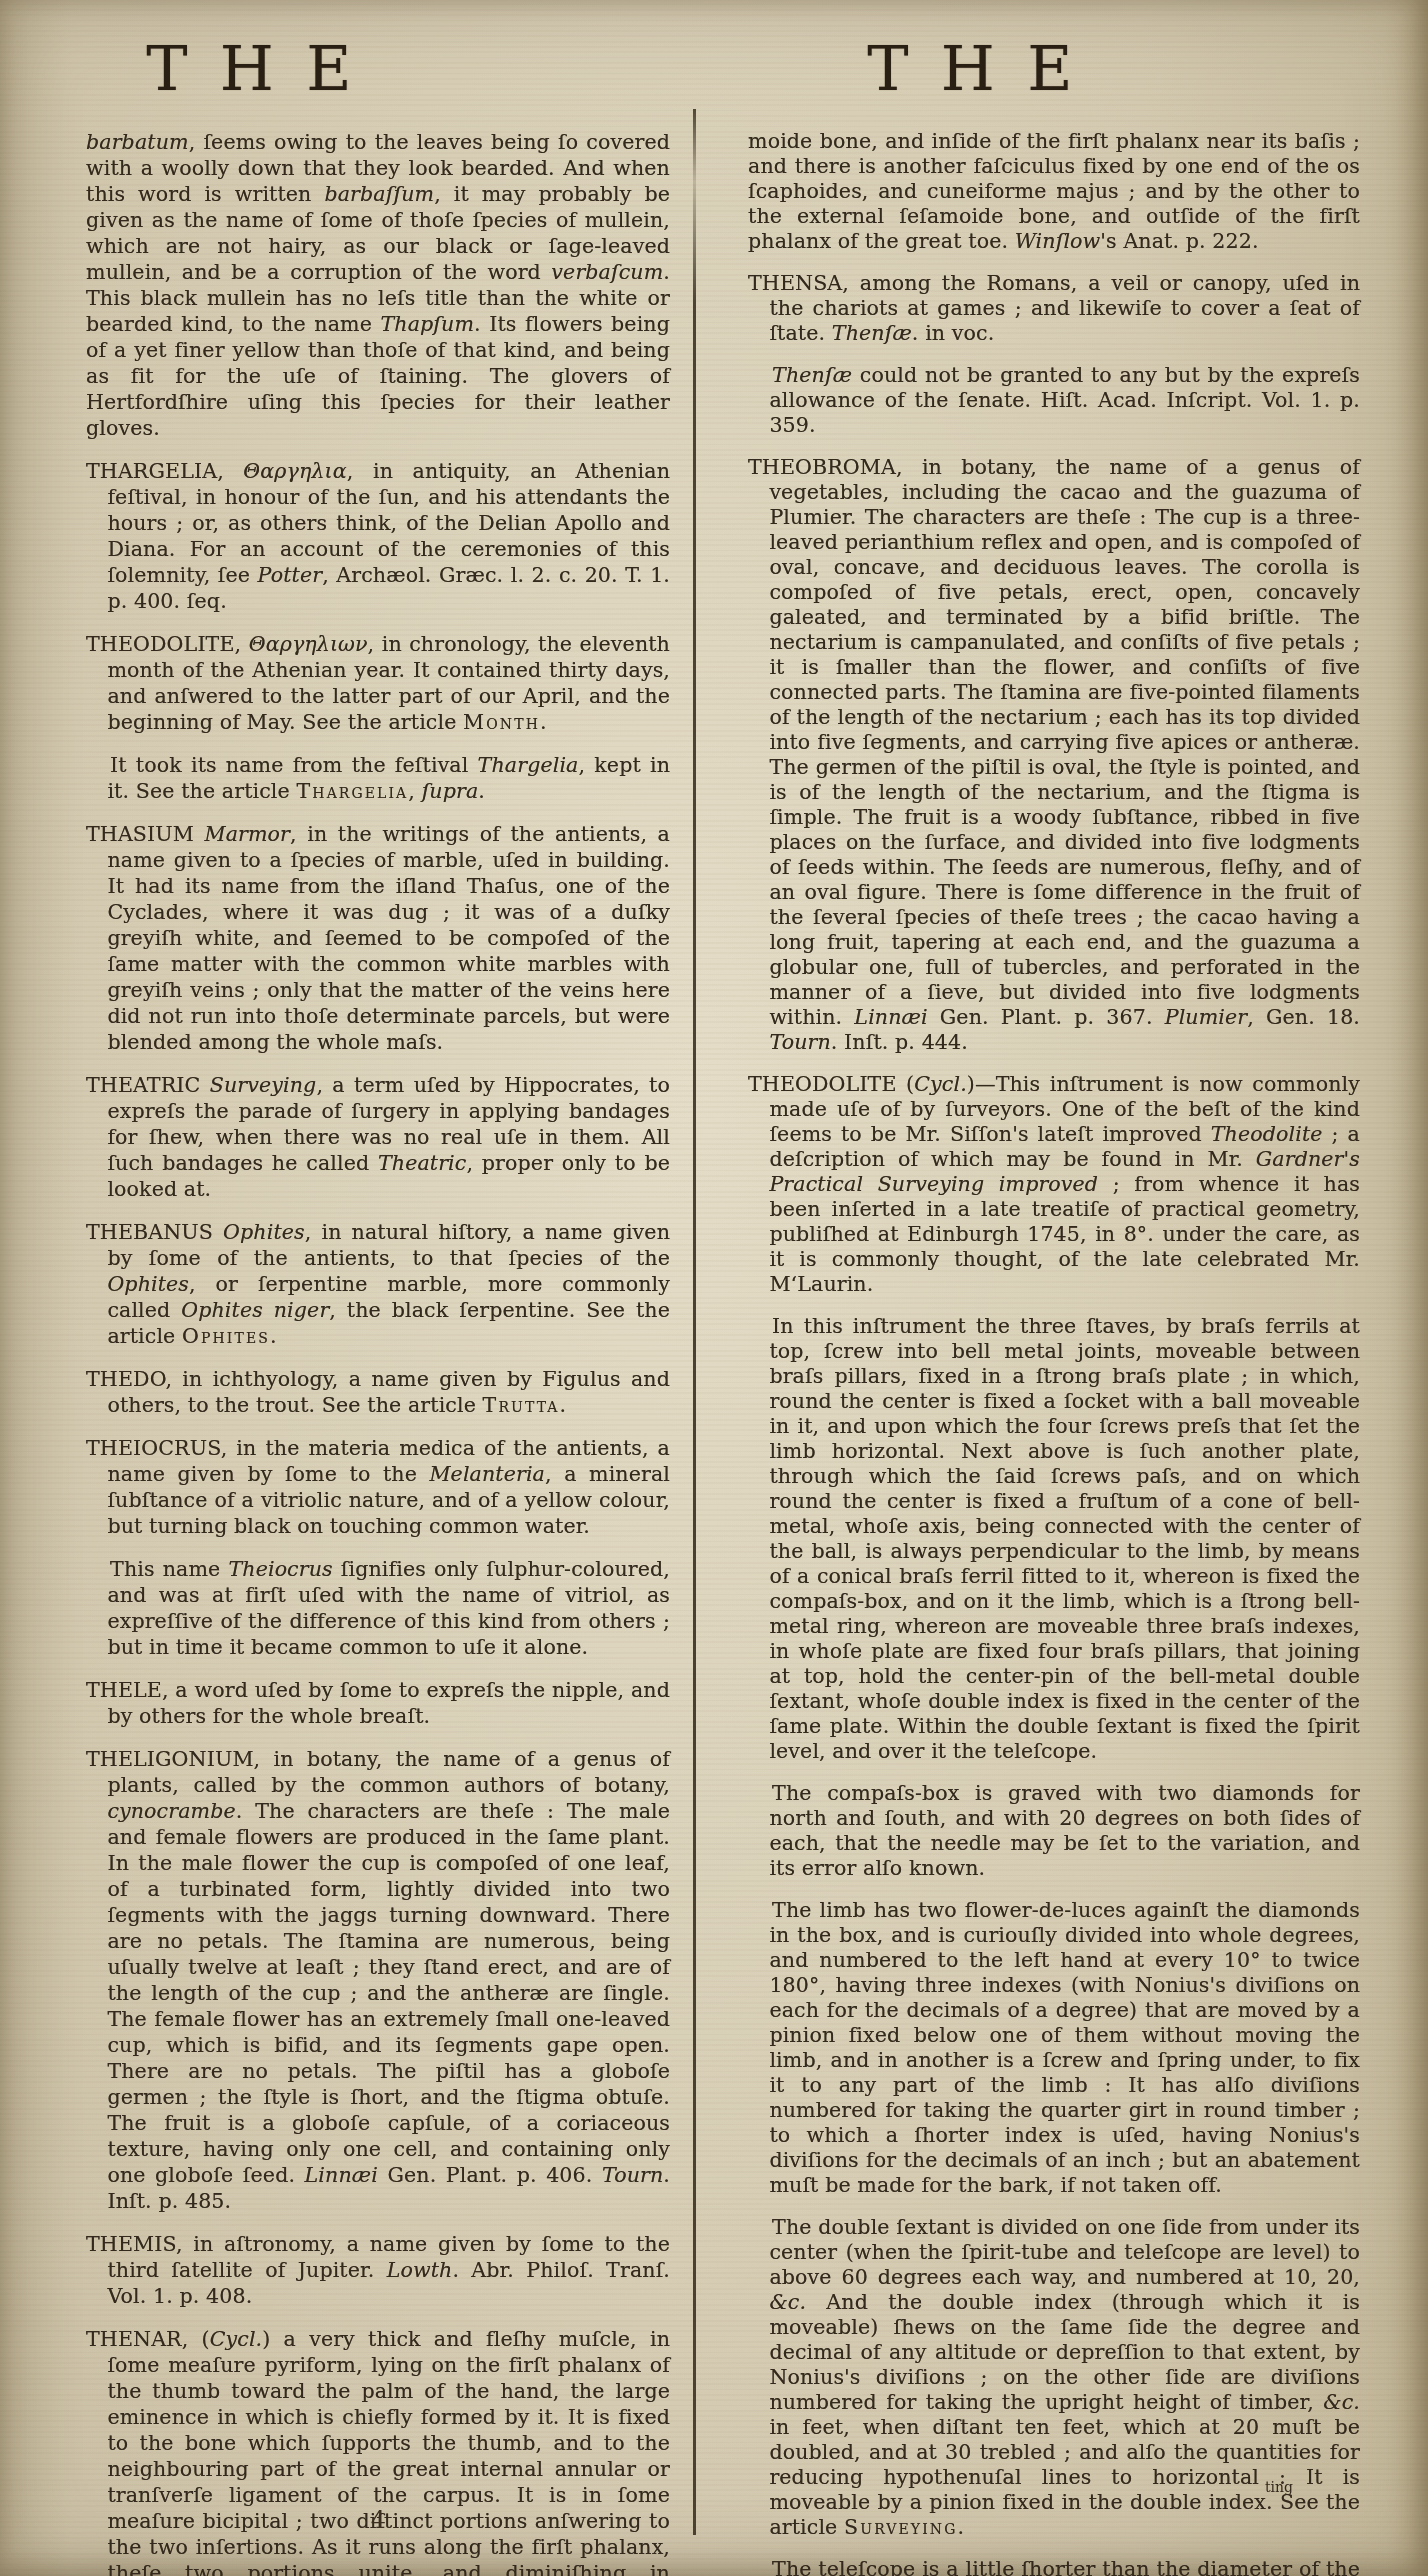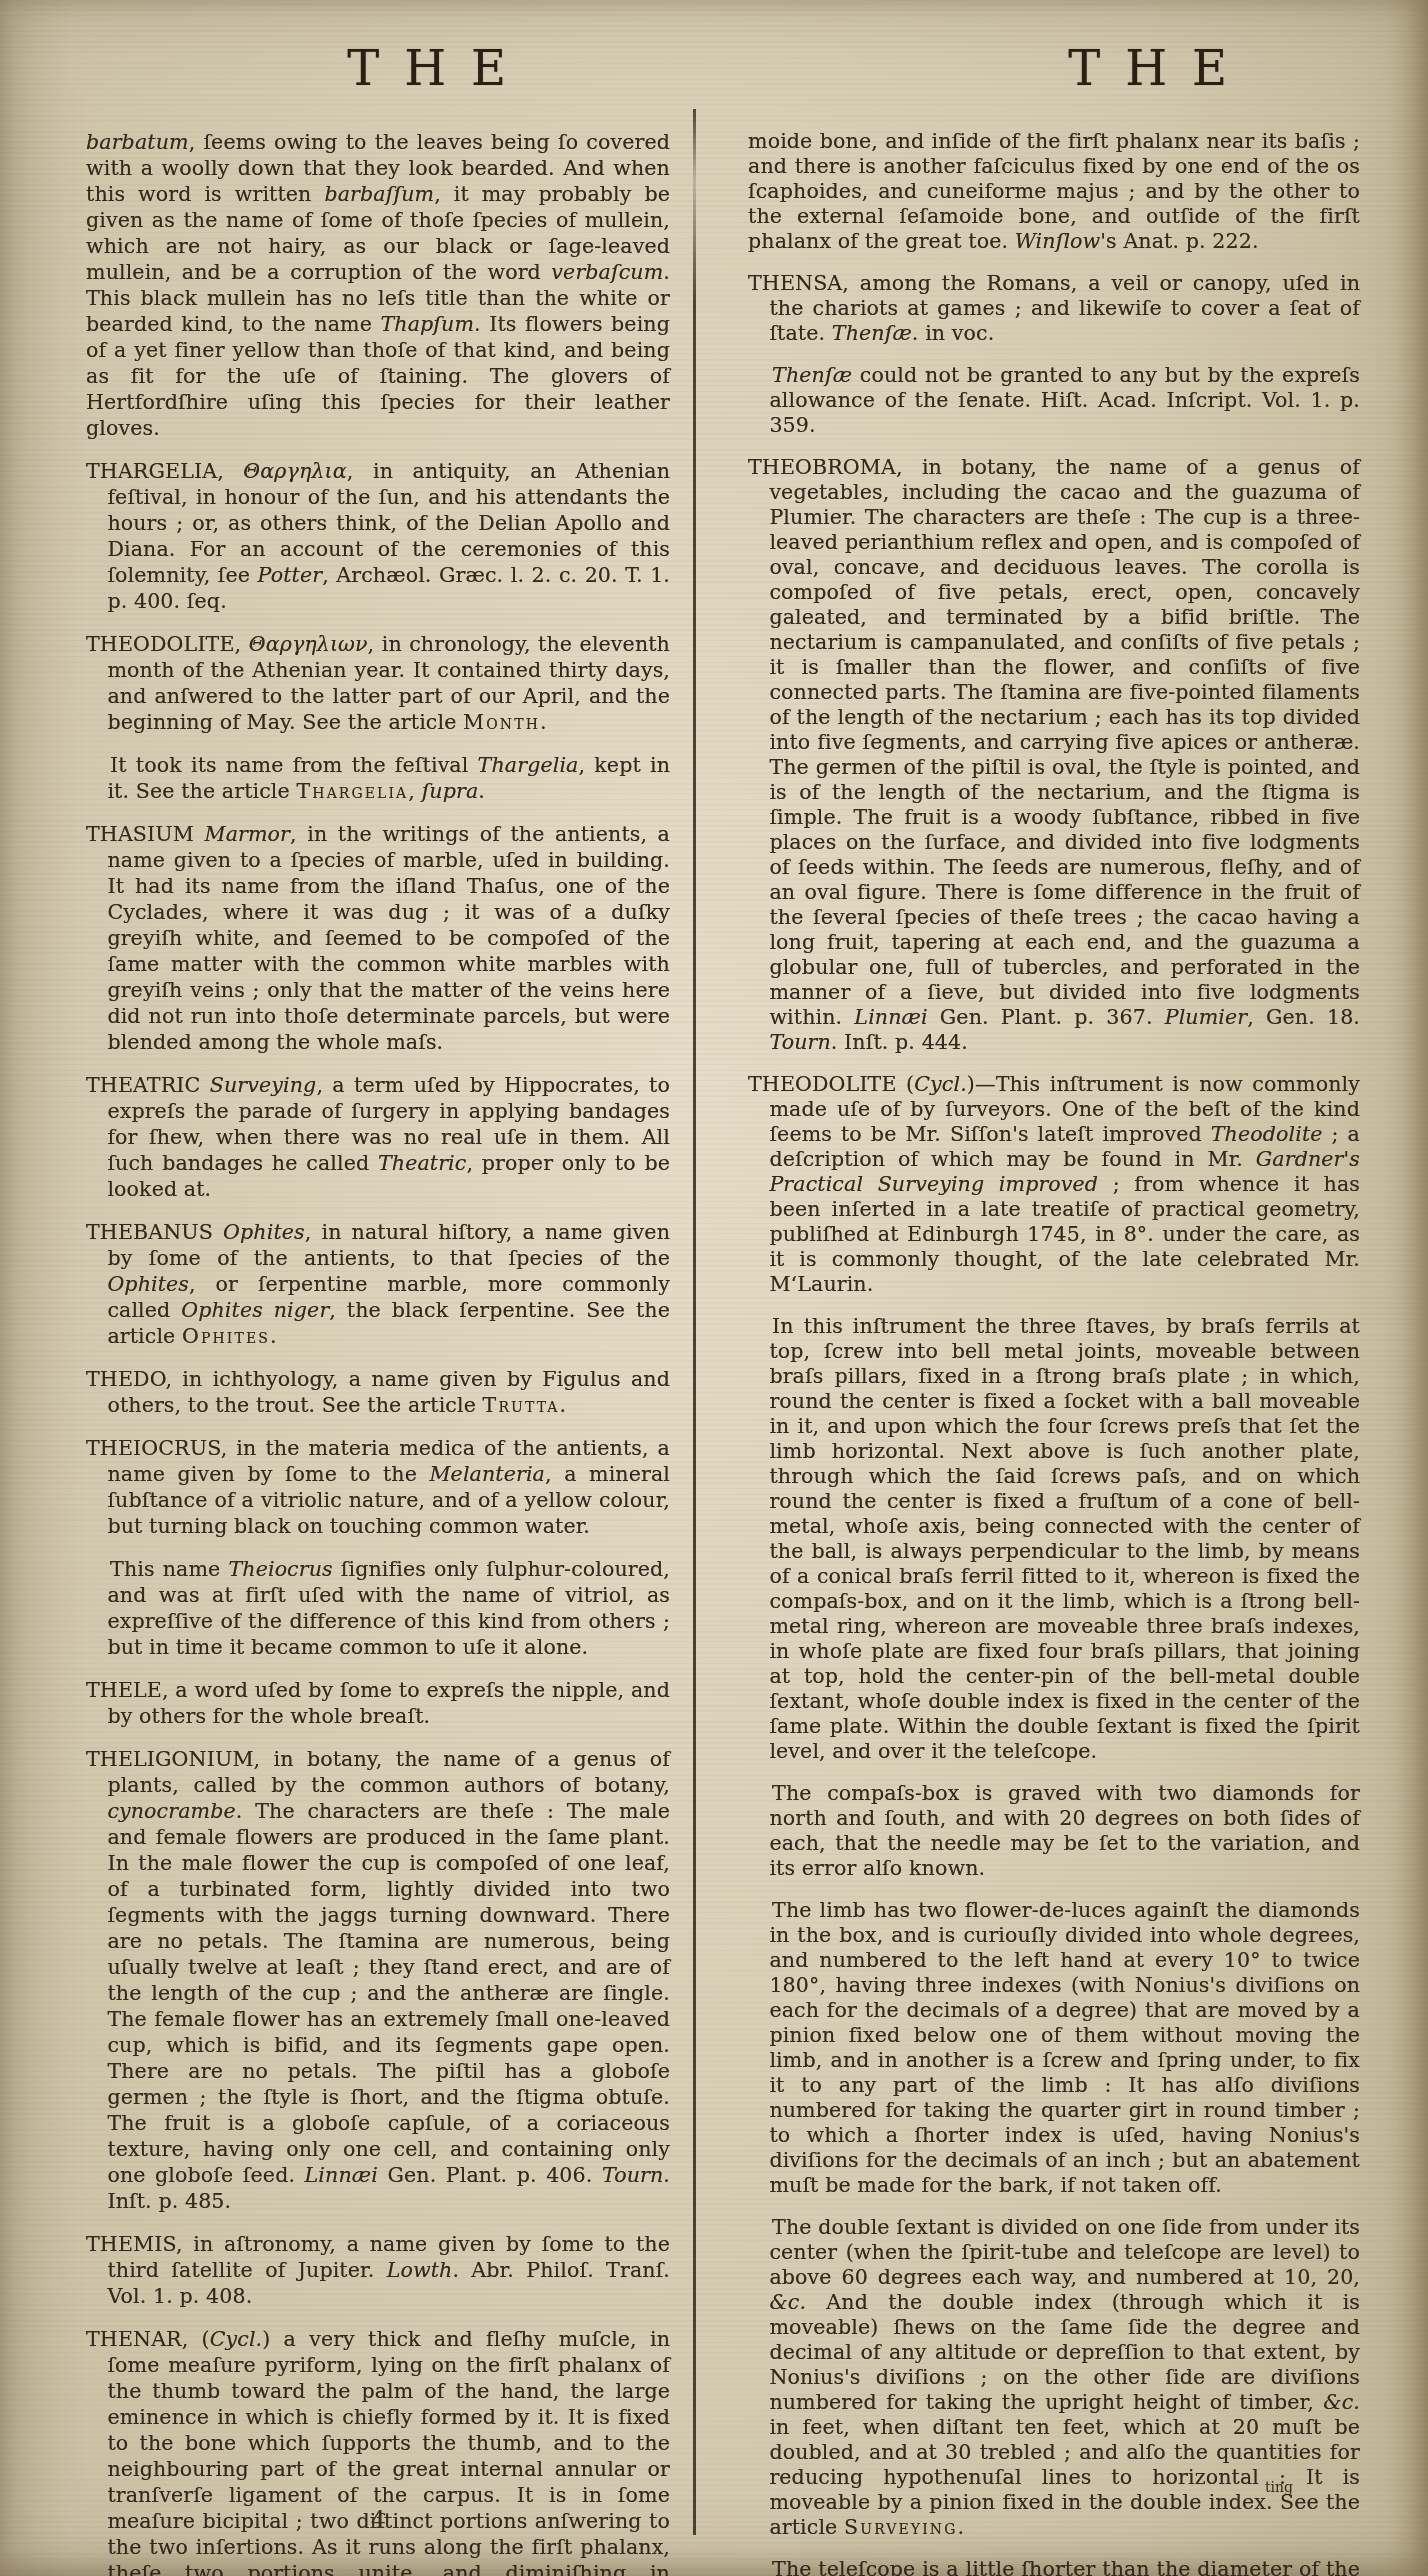--- a/index.html
+++ b/index.html
@@ -14,23 +14,23 @@
     overflow:hidden;
     color:#31271a;
     background:
       repeating-linear-gradient(0deg, rgba(120,100,70,0.045) 0 1.8px, rgba(120,100,70,0) 1.8px 5.3px),
       radial-gradient(ellipse at 48% 42%, rgba(255,252,240,0.20), rgba(125,105,70,0.16) 88%),
       linear-gradient(90deg,#cdc3a7 0%,#dbd2b9 5%,#ded5bd 45%,#dcd3ba 80%,#d3c9ad 97%,#c4b998 100%);
     box-shadow: inset 0 0 80px rgba(100,84,52,0.30), inset -9px 0 21.4px rgba(92,76,46,0.28), inset 0 -12.5px 27px rgba(92,76,46,0.22);
   }
   .running-title{
     position:absolute;top:34px;height:69px;
-    font-size:48px;line-height:69px;
+    font-size:62px;line-height:69px;
     letter-spacing:0.52em;padding-left:0.52em;
-    text-align:right;color:#291f13;
+    text-align:left;color:#291f13;
     text-shadow:0 0 0.9px rgba(41,31,19,0.55);
   }
   #rt-left{left:114px;width:392px;}
   #rt-right{left:835px;width:392px;}
   .column-divider{
     position:absolute;left:693px;top:109px;width:2.7px;height:2426px;
     background:linear-gradient(180deg,#3a2f20 0%,#2e251731 3%,#342a1c 8%,#302618 60%,#342a1c 100%);
     opacity:.85;
   }
   .col{

